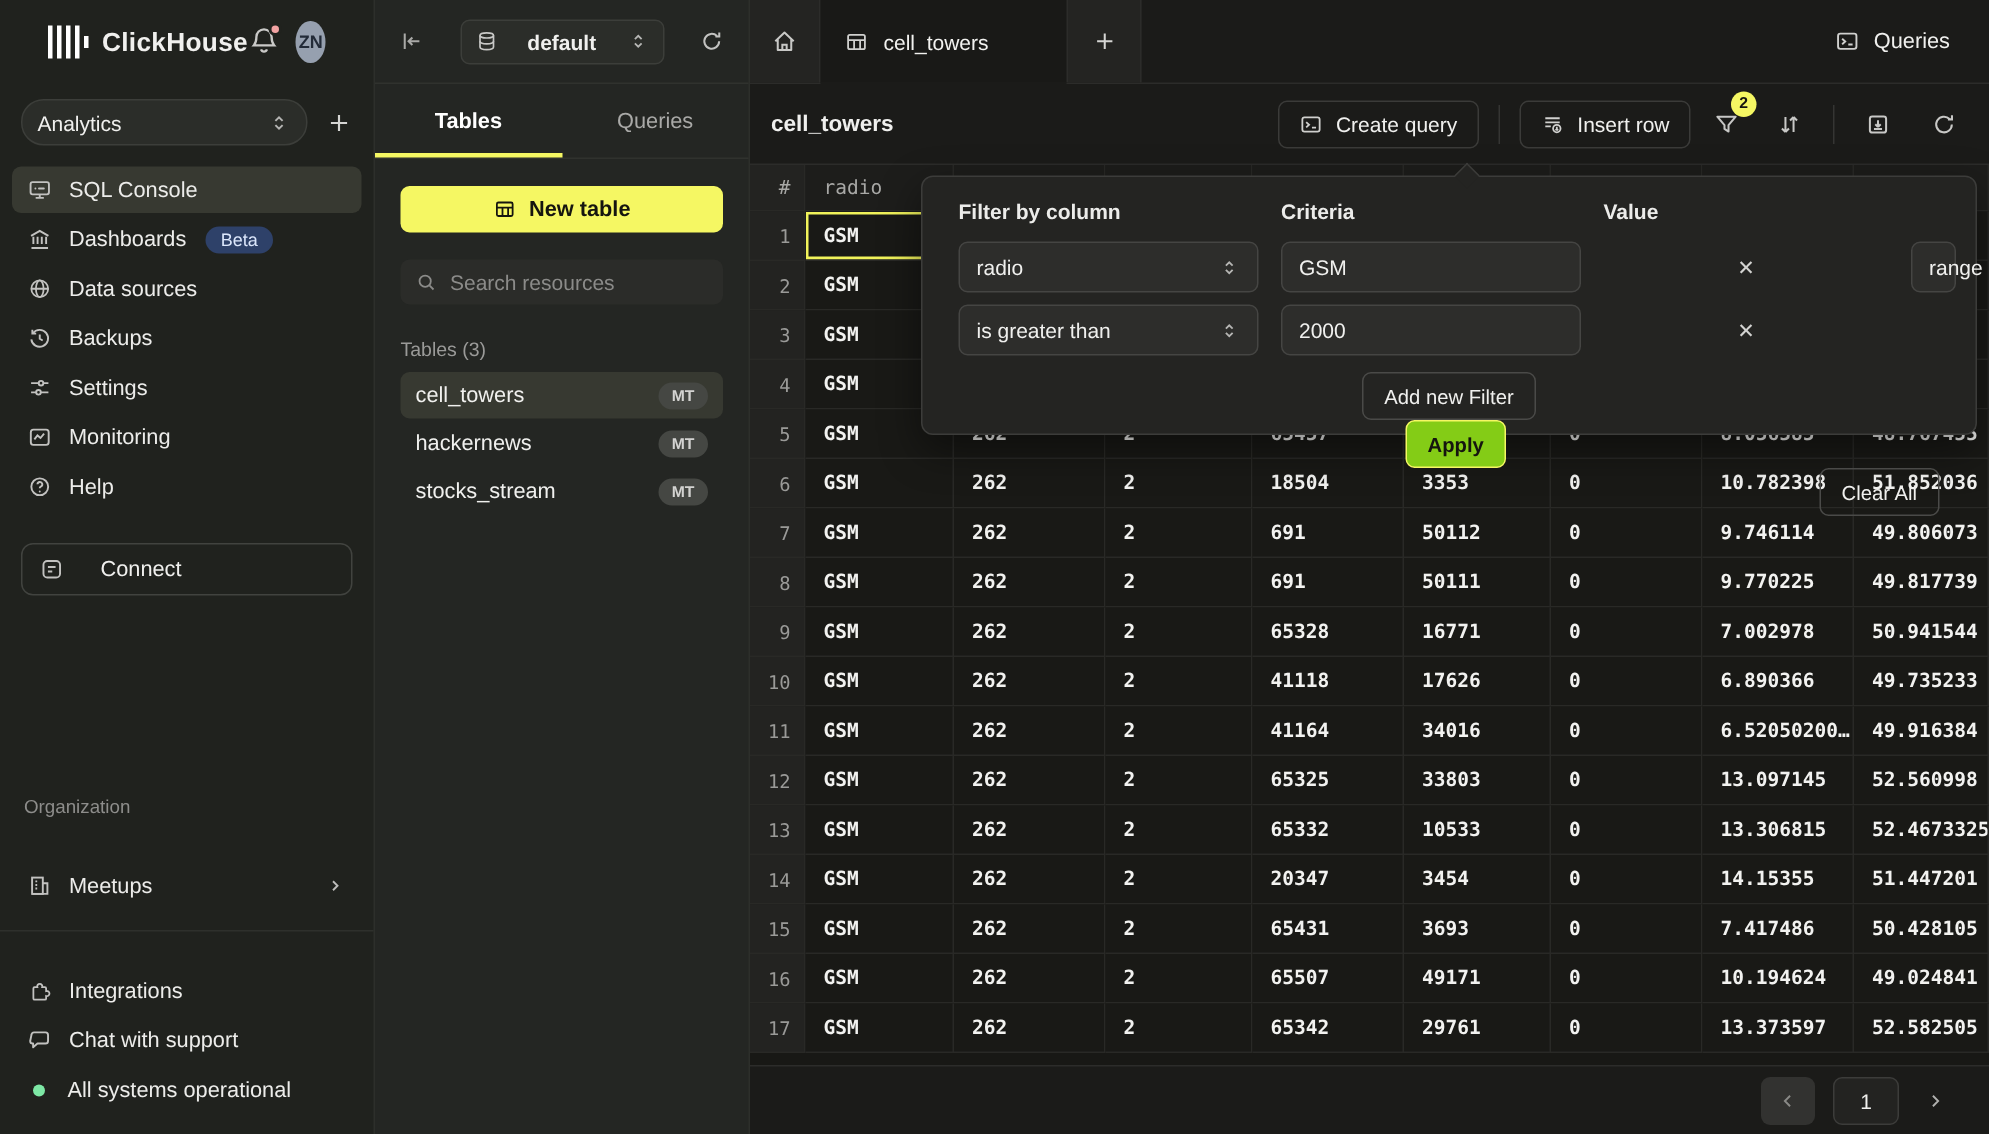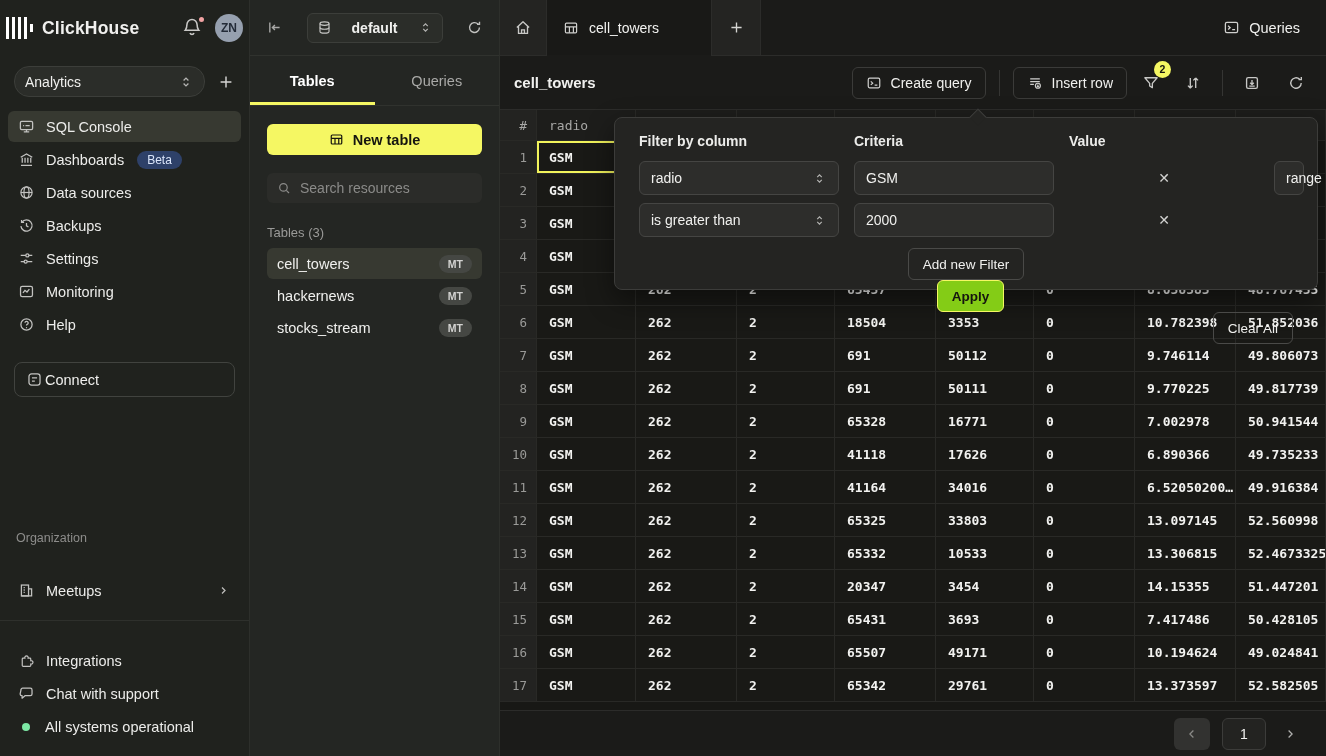--- a/index.html
+++ b/index.html
@@ -3,21 +3,21 @@
 <meta charset="utf-8">
 <style>
   * { margin:0; padding:0; box-sizing:border-box; }
   html,body { width:1326px; height:756px; overflow:hidden; background:#181815;
     font-family:"Liberation Sans", sans-serif; color:#f0f0ee; }
   .app { display:flex; width:1326px; height:756px; }
 
   
   .sidebar { width:250px; background:#20221e; border-right:1px solid #2d2f2b;
     display:flex; flex-direction:column; flex-shrink:0; }
-  .brand-row { display:flex; align-items:center; height:56px; padding:0 6px; }
+  .brand-row { display:flex; align-items:center; height:56px; padding:0 32px; }
   .brand-logo { display:flex; align-items:flex-end; gap:3px; height:22px; margin-right:9px; }
   .brand-logo .bar { width:3px; height:22px; background:#fff; }
   .brand-logo .dot { width:3px; height:8px; background:#fff; margin-bottom:7px; }
   .brand-name { font-size:17.5px; font-weight:700; letter-spacing:.2px; }
   .brand-spacer { flex:1; }
   .bell-wrap { position:relative; width:24px; height:24px; margin-right:10px; color:#c9c9c7; cursor:pointer; }
   .bell-dot { position:absolute; top:-1px; right:-1px; width:9px; height:9px; border-radius:50%;
     background:#f2a3a3; border:2px solid #20221e; }
   .avatar { width:28px; height:28px; border-radius:50%; background:#96a0af; color:#232b38;
     font-size:12px; font-weight:700; display:flex; align-items:center; justify-content:center; cursor:pointer; }
@@ -30,21 +30,21 @@
 
   .nav { padding:10px 8px 0; display:flex; flex-direction:column; gap:2px; }
   .nav-item { display:flex; align-items:center; gap:11px; height:31px; padding:0 10px;
     border-radius:6px; font-size:14.5px; color:#ececea; cursor:pointer; }
   .nav-item.active { background:#373931; }
   .nav-item .ico { color:#c2c2c0; display:flex; }
   .badge-beta { background:#2e4169; color:#dbe6fb; font-size:12px; padding:2px 10px;
     border-radius:10px; margin-left:2px; }
 
   .connect-btn { margin:22px 14px 0; height:35px; border:1px solid #41433f; border-radius:8px;
-    display:flex; align-items:center; gap:2px; padding:0 11px; font-size:14.5px; cursor:pointer; }
+    display:flex; align-items:center; gap:24px; padding:0 11px; font-size:14.5px; cursor:pointer; }
   .connect-btn .ico { color:#c2c2c0; display:flex; }
 
   .side-spacer { flex:1; }
   .org-label { padding:0 16px; font-size:12.5px; color:#8d8d8b; margin-bottom:20px; }
   .side-divider { height:1px; background:#2e302c; margin:14px 0 14px; }
   .side-bottom { padding-bottom:14px;text-align:center; }
   .status-dot { width:8px; height:8px; border-radius:50%; background:#7de8a5; margin:0 4px; }
   .chev-right-slot { margin-left:auto; color:#bdbdbb; display:flex; }
 
   

